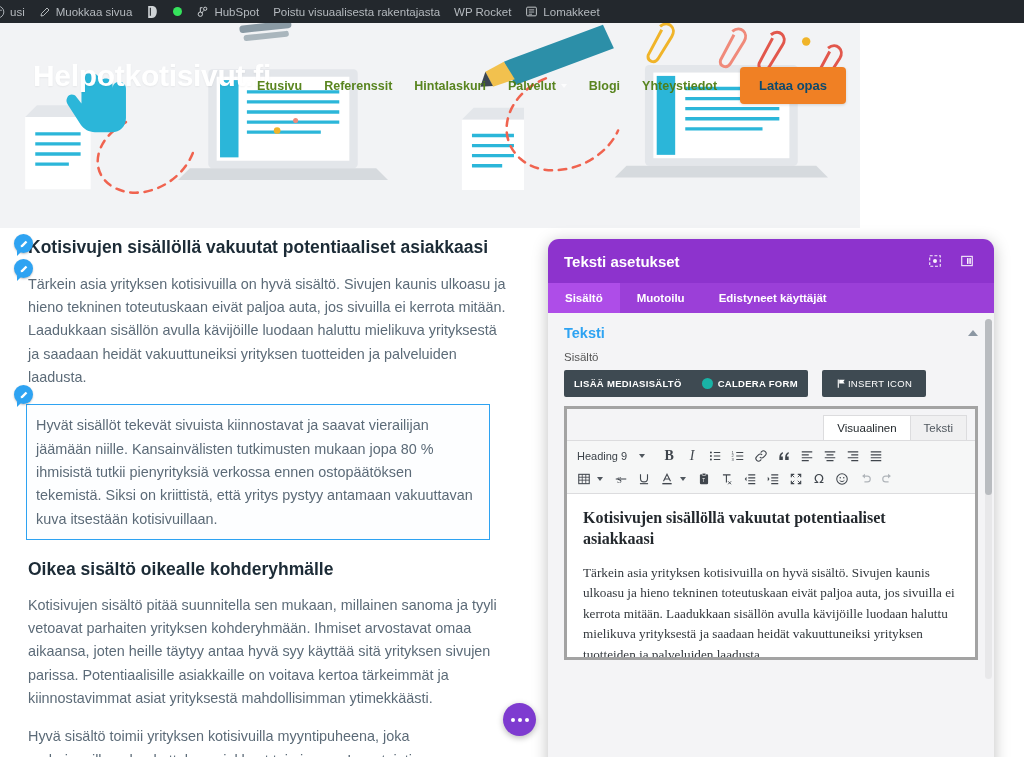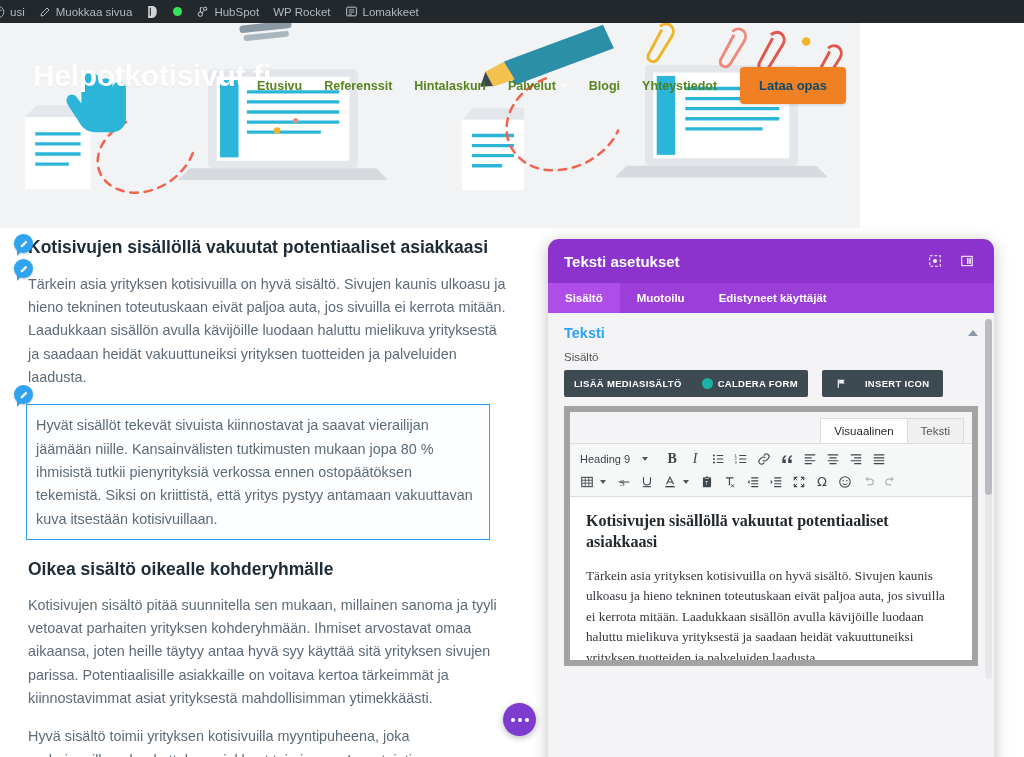--- a/index.html
+++ b/index.html
@@ -180,29 +180,29 @@
     display: flex; align-items: center; gap: 5px;
     text-transform: uppercase;
   }
   .mbtn .teal-dot {
     width: 11px; height: 11px; border-radius: 50%;
     background: #19b3a6; display: inline-block;
   }
   .icon-btn {
     margin-left: 14px;
     background: #3e4a52; color: #fff;
-    font-size: 9.5px; font-weight: 700; letter-spacing: .3px;
+    font-size: 9.5px; font-weight: 400; letter-spacing: .3px;
     padding: 8px 14px; border-radius: 2px;
-    display: flex; align-items: center; gap: 18px;
+    display: flex; align-items: center; gap: 1px;
     text-transform: uppercase;
   }
   .editor-wrap {
     margin: 9px 16px 0 16px;
     background: #fff;
-    border: 6px solid #a3a3a3;
+    border: 3px solid #a3a3a3;
   }
   .ed-tabs {
     display: flex; justify-content: flex-end;
     background: #f4f4f6; border-bottom: 1px solid #dcdcde;
     padding: 6px 8px 0 0; gap: 0;
   }
   .ed-tab {
     font-size: 11.5px; color: #50575e;
     padding: 6px 13px 6px 13px;
     border: 1px solid #dcdcde; border-bottom: none;
@@ -308,20 +308,23 @@
       <svg width="13" height="13" viewBox="0 0 24 24">
           <circle cx="17" cy="7" r="3" fill="none" stroke="#cfd3d6" stroke-width="1.8"></circle>
           <circle cx="8" cy="17" r="4" fill="none" stroke="#cfd3d6" stroke-width="1.8"></circle>
           <path d="M8 13V5M8 5h4" stroke="#cfd3d6" stroke-width="1.8" fill="none"></path>
           <path d="M11 15l3-5" stroke="#cfd3d6" stroke-width="1.6"></path>
         </svg>
     </span>
     <span>HubSpot</span>
   </div>
 
+  <div class="ab-item">
+    <span>Poistu visuaalisesta rakentajasta</span>
+  </div>
 
   <div class="ab-item">
     <span>WP Rocket</span>
   </div>
 
   <div class="ab-item">
     <span class="ab-ico">
       <svg width="13" height="13" viewBox="0 0 24 24">
           <rect x="3" y="4" width="18" height="16" rx="2" fill="none" stroke="#cfd3d6" stroke-width="1.7"></rect>
           <path d="M7 9h10M7 13h10M7 17h6" stroke="#cfd3d6" stroke-width="1.5"></path>

